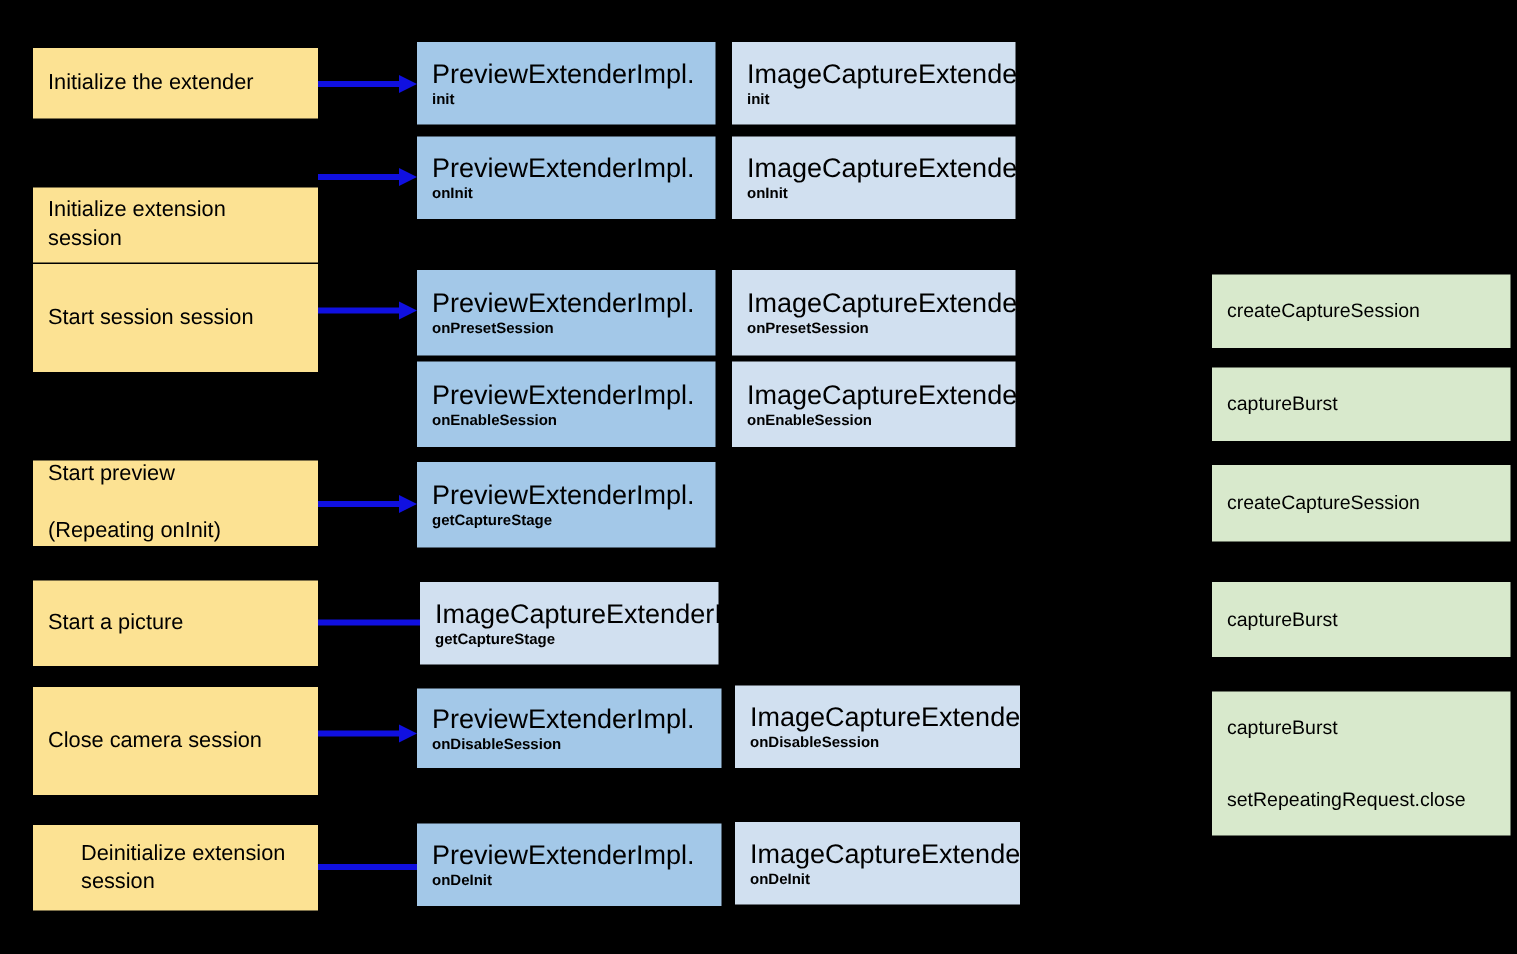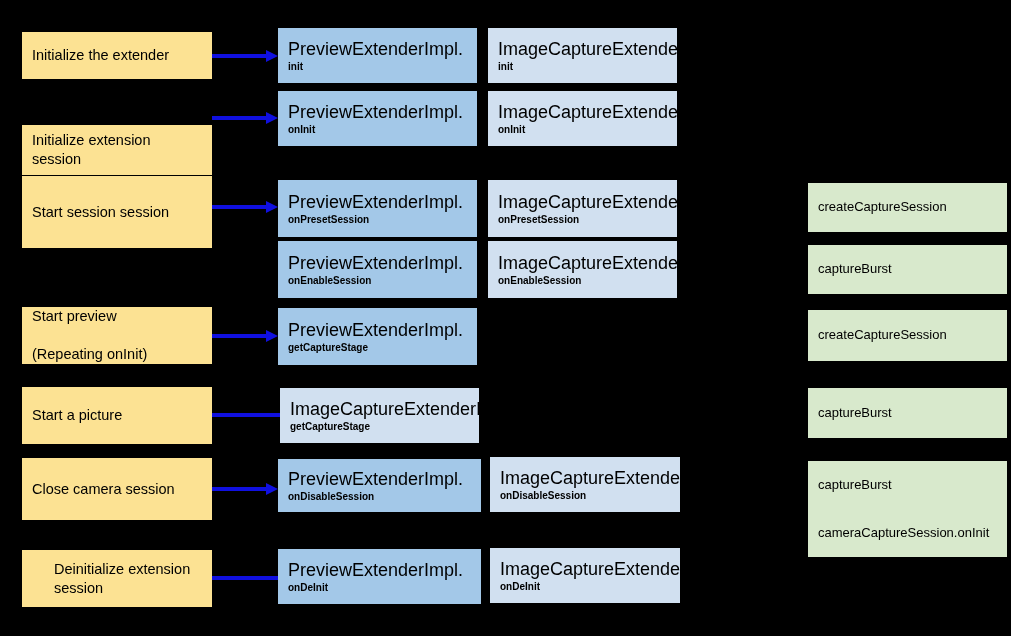--- a/index.html
+++ b/index.html
@@ -93,21 +93,21 @@
     <div class="box stage" style="left: 22px; top: 176px; width: 190px; height: 72px;">
       <span class="line">Start session session</span>
     </div>
     <div class="box stage" style="left: 22px; top: 307px; width: 190px; height: 57px; justify-content: space-between;">
       <span class="line">Start preview</span>
       <span class="line">(Repeating onInit)</span>
     </div>
     <div class="box stage" style="left: 22px; top: 387px; width: 190px; height: 57px;">
       <span class="line">Start a picture</span>
     </div>
-    <div class="box stage" style="left: 22px; top: 458px; width: 190px; height: 62px;">
+    <div class="box stage" style="left: 22px; top: 458px; width: 190px; height: 72px;">
       <span class="line">Close camera session</span>
     </div>
     <div class="box stage" style="left: 22px; top: 550px; width: 190px; height: 57px; padding-left: 32px;">
       <span class="line">Deinitialize extension</span>
       <span class="line">session</span>
     </div>
     <div class="arrow" style="left: 212px; top: 50px; width: 66px;">
       <div class="shaft" style="width: 54px;"></div>
       <div class="head" style="left: 54px;"></div>
     </div>
@@ -200,15 +200,15 @@
     <div class="box api" style="left: 808px; top: 310px; width: 199px; height: 51px;">
       <span class="line">createCaptureSession</span>
     </div>
     <div class="box api" style="left: 808px; top: 388px; width: 199px; height: 50px;">
       <span class="line">captureBurst</span>
     </div>
     <div class="box api" style="left: 808px; top: 461px; width: 199px; height: 49px;">
       <span class="line">captureBurst</span>
     </div>
     <div class="box api" style="left: 808px; top: 510px; width: 199px; height: 47px;">
-      <span class="line">cameraCaptureSession.onInit</span>
+      <span class="line">setRepeatingRequest.close</span>
     </div>
   </div>
 
 </body></html>

